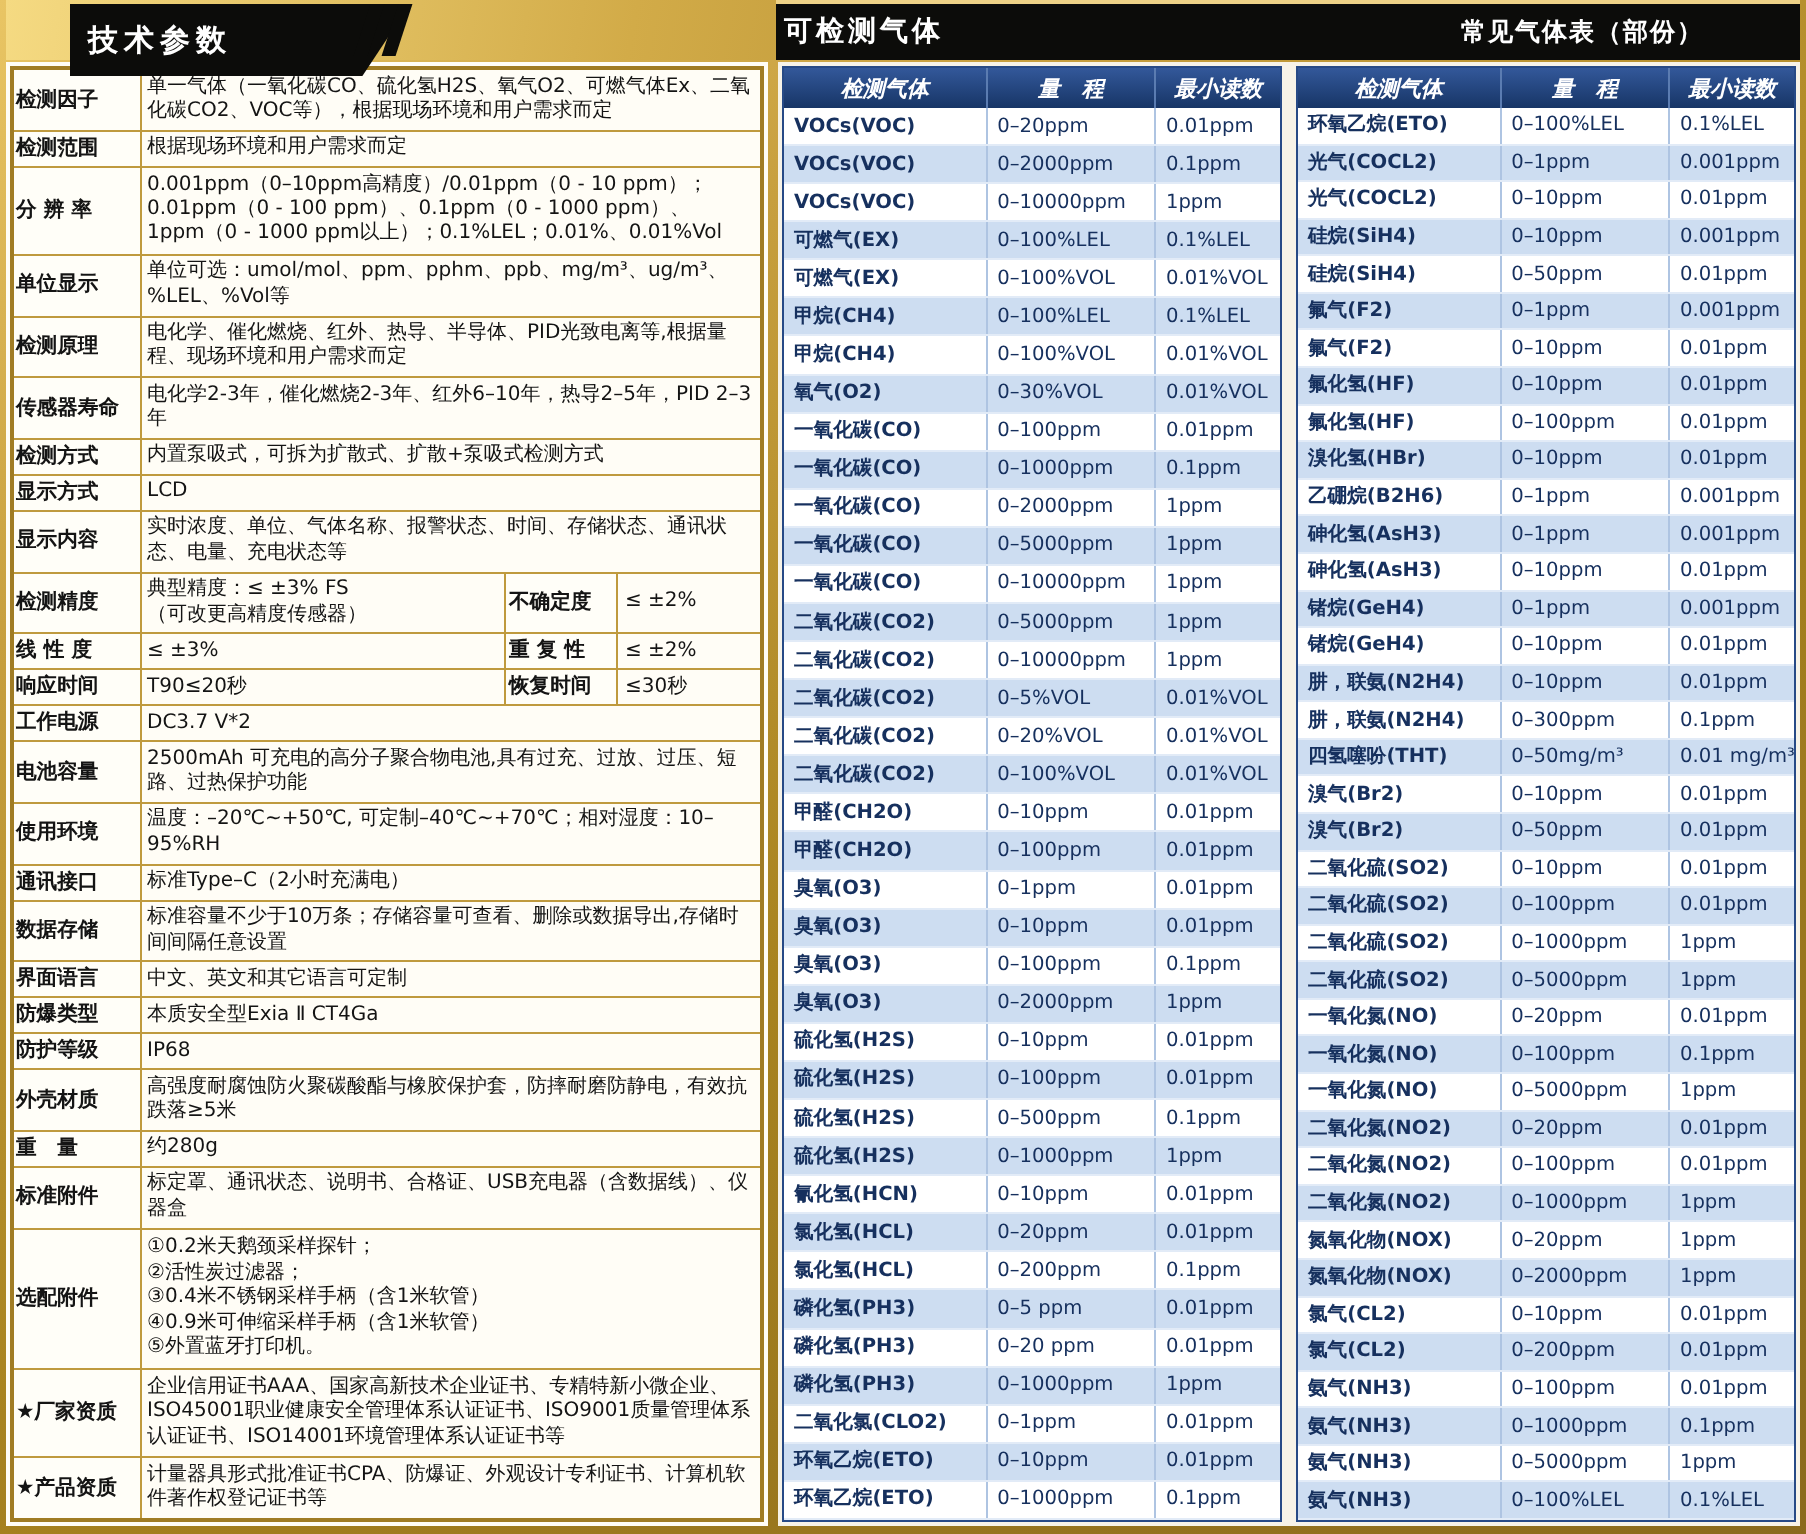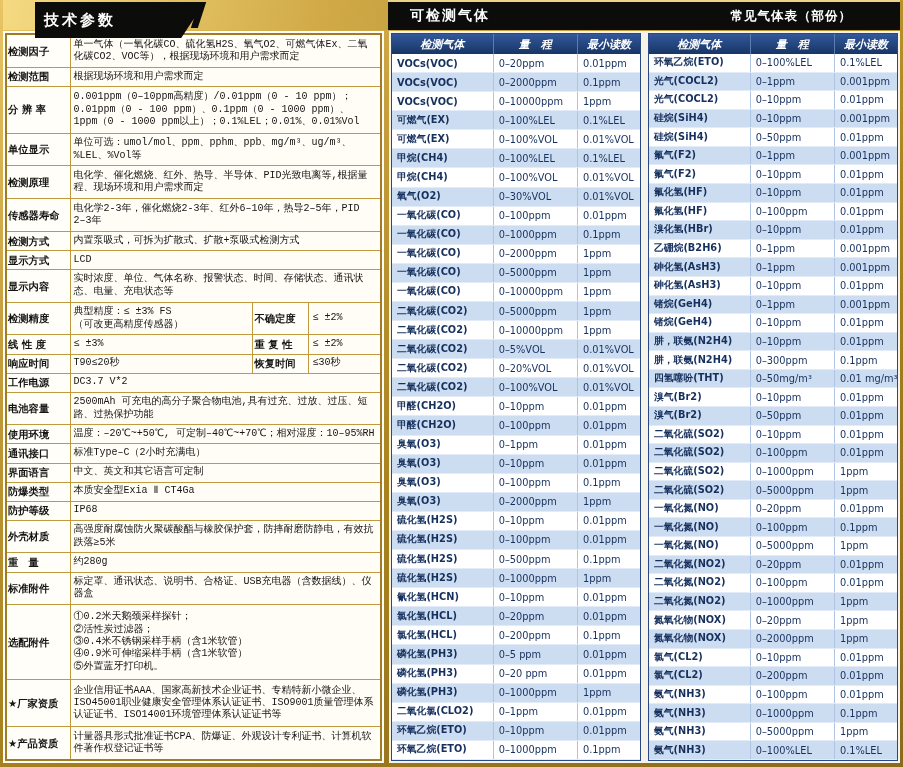--- a/index.html
+++ b/index.html
@@ -4,28 +4,28 @@
 <style>
   *{margin:0;padding:0;box-sizing:border-box;}
   body{width:903px;font-family:"DejaVu Sans","Liberation Sans",sans-serif;background:#fff;}
   .page{width:903px;height:767px;background:linear-gradient(150deg,#e9c564 0%,#c79f3e 25%,#a8831f 55%,#8a6a1d 100%);padding:0 3px 4px 3px;display:flex;flex-direction:column;overflow:hidden;}
   .header{position:relative;flex:0 0 30px;background:linear-gradient(100deg,#f5da82,#d2ab48 35%,#ab8629 75%,#93741f);}
   .banner-tech{position:absolute;left:0;top:2px;width:170px;height:36px;background:#0c0c0a;clip-path:polygon(0 0,100% 0,86% 100%,0 100%);display:flex;align-items:center;padding-left:9px;margin-left:32px;}
   .banner-tech span{color:#fff;font-weight:bold;font-size:15px;letter-spacing:3px;}
   .stripe{position:absolute;top:2px;height:26px;width:7px;background:#0c0c0a;transform:skewX(-18deg);}
   .s1{left:178px;}.s2{left:192px;}
   .banner-gas{position:absolute;left:385px;right:0;top:0;bottom:0;background:#0c0c0a;display:flex;align-items:center;border-top:2px solid #eed287;}
-  .gas-title{color:#fff;font-weight:bold;font-size:14px;letter-spacing:2px;padding-left:22px;}
+  .gas-title{color:#fff;font-weight:bold;font-size:14px;letter-spacing:2px;padding-left:4px;}
   .gas-subtitle{color:#fff;font-size:12.5px;font-weight:bold;letter-spacing:1px;margin-left:auto;margin-right:48px;}
   .content{flex:1;display:flex;gap:5px;margin-top:1px;min-height:0;}
   .left-panel{width:381px;background:#fffdf6;padding:2px;overflow:hidden;}
   .spec-table{width:100%;height:100%;border-collapse:collapse;table-layout:fixed;border:2px solid #a07c24;}
   .spec-table td{border:1px solid #bf9a3e;padding:1.5px 3px;font-size:10px;line-height:1.24;color:#141414;vertical-align:middle;}
   td.lab{font-weight:bold;font-size:10.3px;padding:1.5px 1px;background:#fffef8;}
-  td.val{white-space:pre-line;font-family:Liberation Mono, monospace;}
+  td.val{white-space:pre-line;}
   .gas-panel{flex:1;display:flex;gap:7px;background:#f7f3e8;padding:2px;overflow:hidden;}
   .gas-table{flex:1;display:flex;flex-direction:column;border:1px solid #274a86;background:#fff;min-width:0;}
   .gas-head{flex:0 0 20px;display:flex;align-items:stretch;background:linear-gradient(#33589a,#173566);}
   .gh{display:flex;align-items:center;justify-content:center;color:#fff;font-weight:bold;font-size:11px;border-right:1px solid #5b7cb1;font-style:italic;}
   .gh0{width:41%;}.gh1{width:34%;}.gh2{width:25%;border-right:none;}
   .gas-body{flex:1;display:flex;flex-direction:column;min-height:0;}
   .gas-row{flex:1;display:flex;align-items:stretch;border-bottom:1px solid #e2ebf7;min-height:0;}
   .gas-row:nth-child(even){background:#cdddf1;}
   .gc{display:flex;align-items:center;font-size:9.8px;color:#16305e;border-right:1px solid #aec4e2;padding-left:5px;overflow:hidden;white-space:nowrap;}
   .gc-name{width:41%;font-weight:bold;}
@@ -124,20 +124,24 @@
             </tr>
             <tr>
               <td class="lab">使用环境</td>
               <td class="val" colspan="3">温度：–20℃~+50℃, 可定制–40℃~+70℃；相对湿度：10–95%RH</td>
             </tr>
             <tr>
               <td class="lab">通讯接口</td>
               <td class="val" colspan="3">标准Type–C（2小时充满电）</td>
             </tr>
             <tr>
+              <td class="lab">数据存储</td>
+              <td class="val" colspan="3">标准容量不少于10万条；存储容量可查看、删除或数据导出,存储时间间隔任意设置</td>
+            </tr>
+            <tr>
               <td class="lab">界面语言</td>
               <td class="val" colspan="3">中文、英文和其它语言可定制</td>
             </tr>
             <tr>
               <td class="lab">防爆类型</td>
               <td class="val" colspan="3">本质安全型Exia Ⅱ CT4Ga</td>
             </tr>
             <tr>
               <td class="lab">防护等级</td>
               <td class="val" colspan="3">IP68</td>

